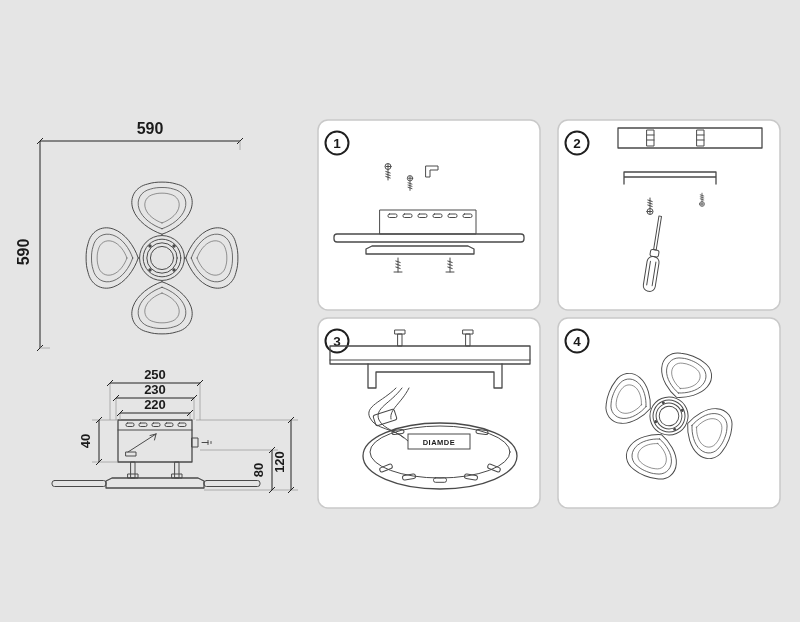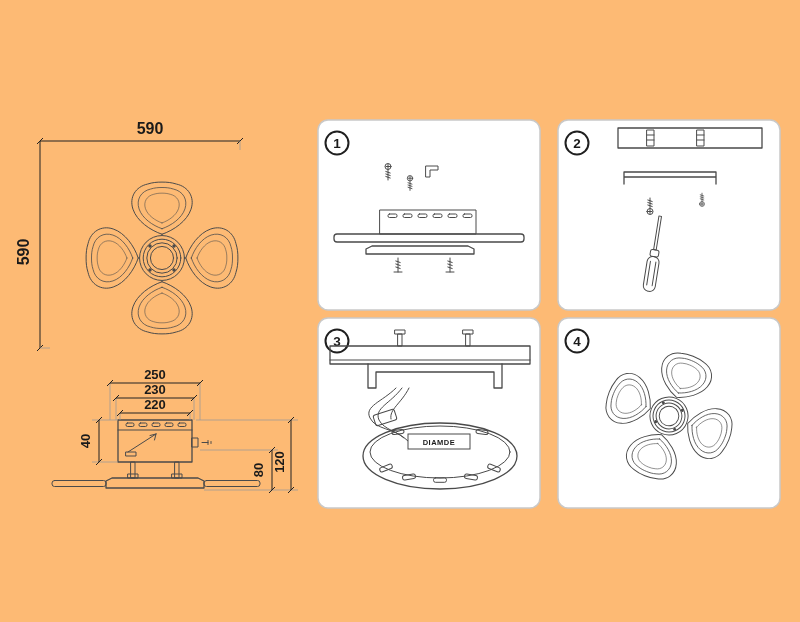--- a/index.html
+++ b/index.html
@@ -1,16 +1,16 @@
 <!DOCTYPE html>
 <html><head>
 <meta charset="utf-8">
 <style>
   html,body{margin:0;padding:0;background:#fff;}
-  .canvas{position:relative;width:800px;height:622px;background:#fdba74;overflow:hidden;
+  .canvas{position:relative;width:800px;height:622px;background:#e5e5e5;overflow:hidden;
           font-family:"Liberation Sans",sans-serif;}
   svg{position:absolute;left:0;top:0;}
   .ln{stroke:#4a4a4a;fill:none;stroke-width:1;stroke-linecap:round;stroke-linejoin:round}
   .lnb{stroke:#4a4a4a;fill:none;stroke-width:1.3;stroke-linecap:round;stroke-linejoin:round}
   .dim{stroke:#222;fill:none;stroke-width:1}
   .ext{stroke:#9a9a9a;fill:none;stroke-width:.75}
   .panel{fill:#ffffff;stroke:#c9c9c9;stroke-width:1.5}
   .badge{fill:#ffffff;stroke:#1f1f1f;stroke-width:2}
   text{fill:#1a1a1a;font-family:"Liberation Sans",sans-serif;font-weight:bold}
   .t16{font-size:16px}

